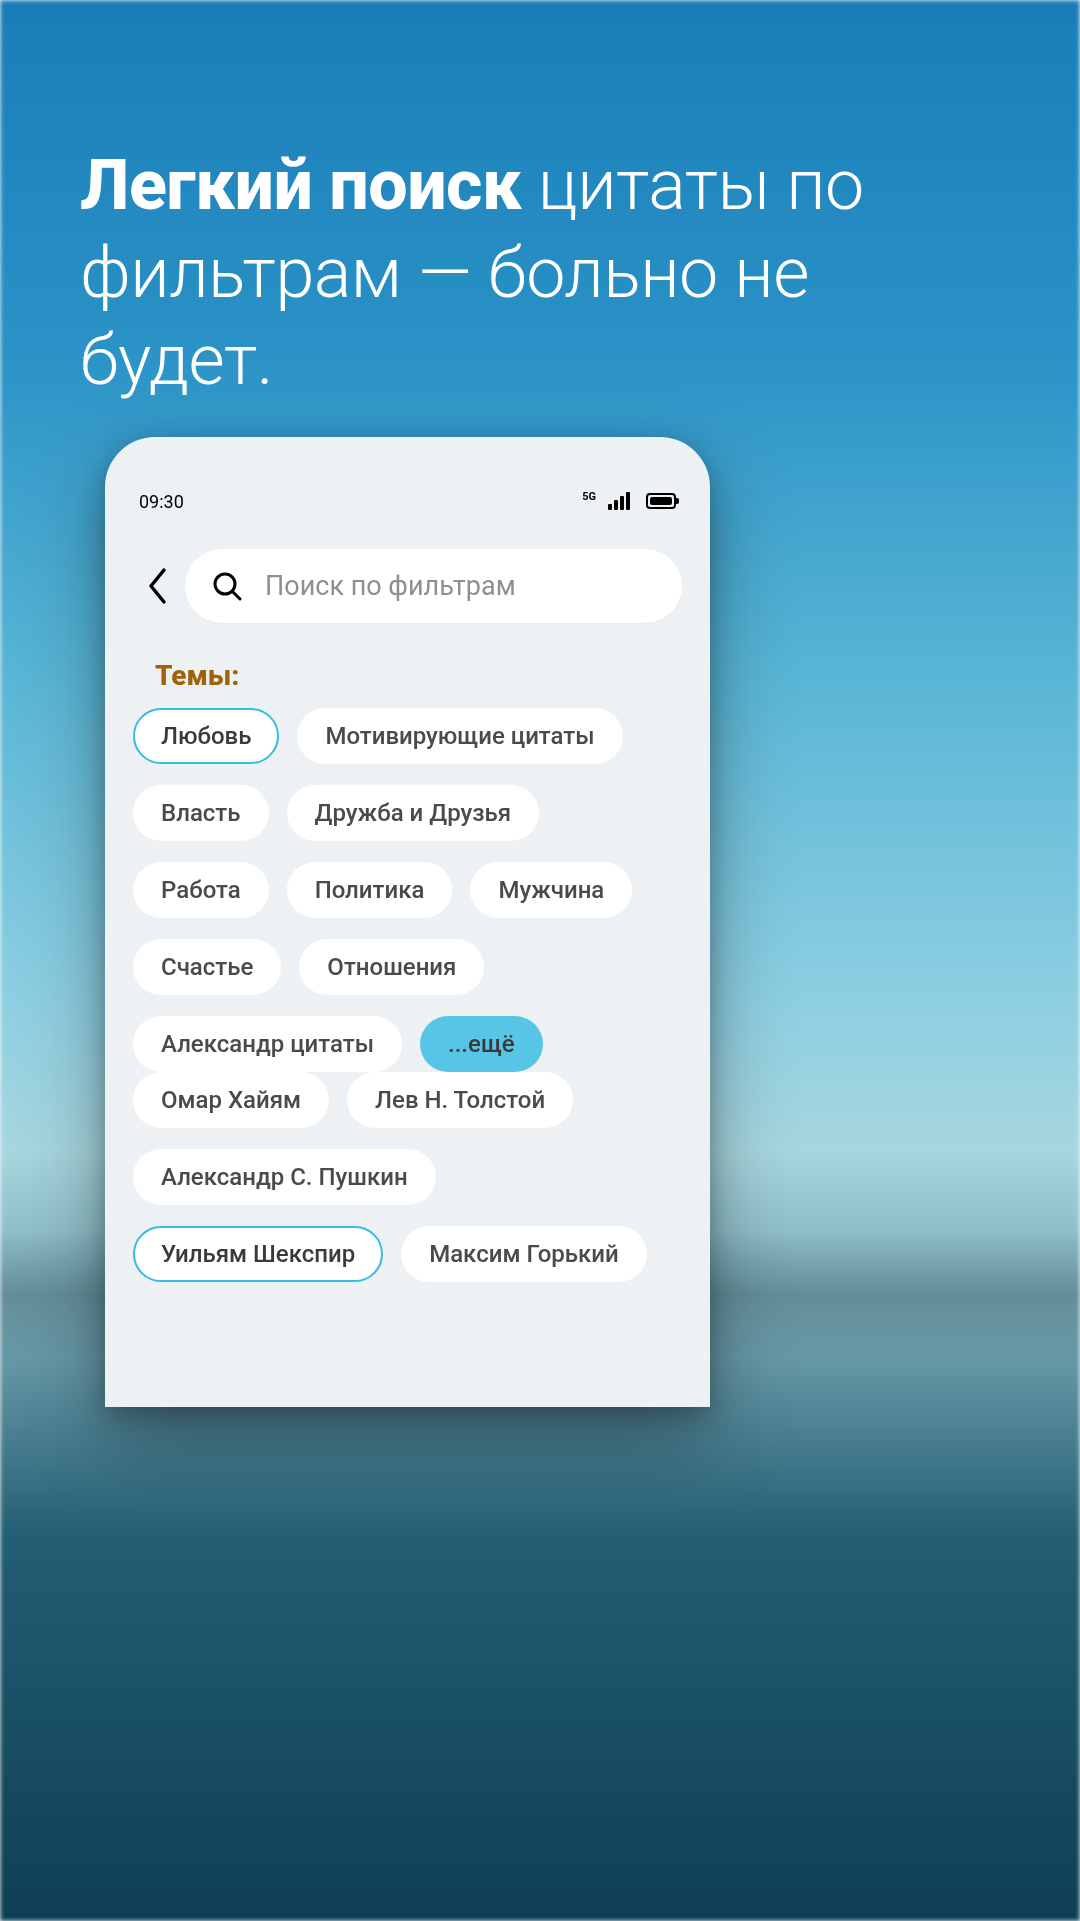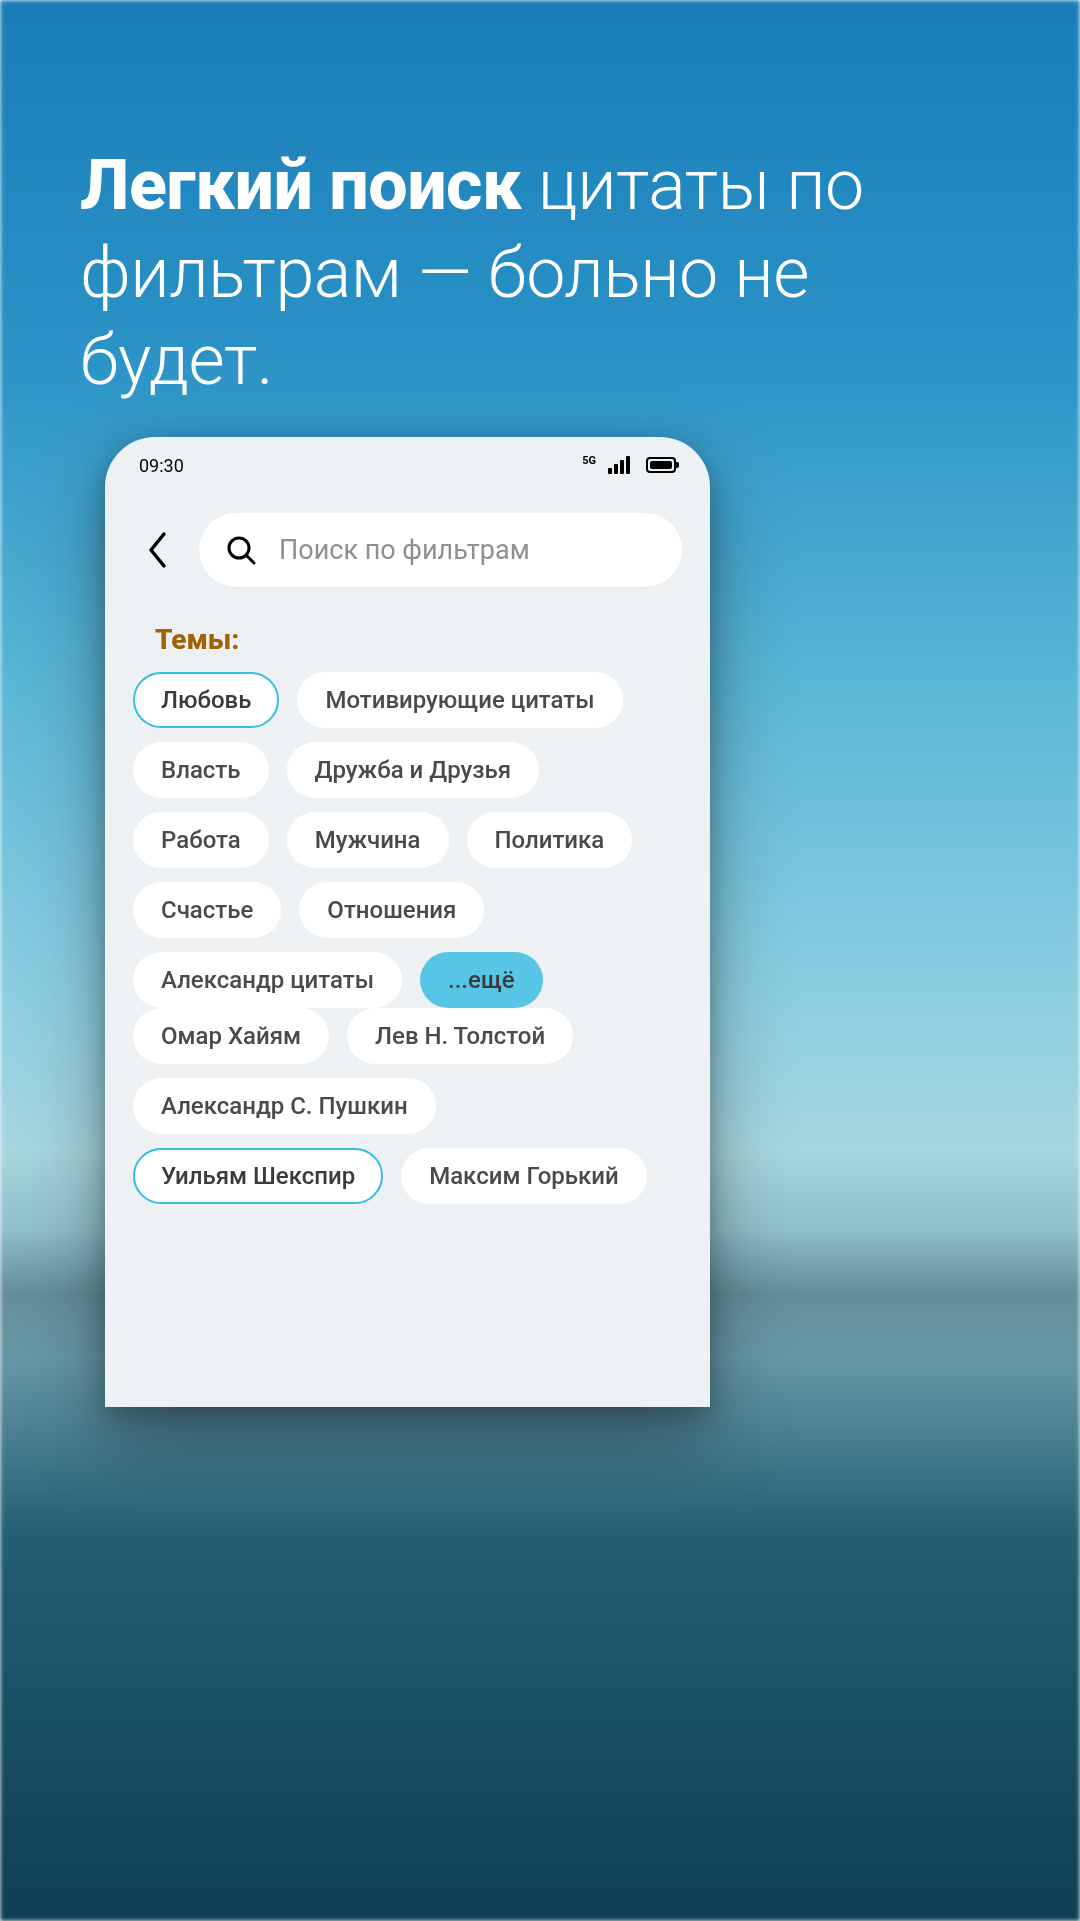--- a/index.html
+++ b/index.html
@@ -48,41 +48,42 @@
     overflow: hidden;
     padding: 0;
   }
 
   .statusbar {
     display: flex; align-items: center; justify-content: space-between;
     padding: 14px 34px 0 34px;
     height: 42px;
     font-size: 18px;
     color: #000;
+    margin-top: 36px;
   }
   .status-right { display: flex; align-items: center; gap: 16px; }
   .status-5g { font-size: 11px; font-weight: 700; margin-right: -4px; margin-bottom: 10px; }
   .signal-bars { display: flex; align-items: flex-end; gap: 2px; }
   .signal-bars span { display: block; width: 4px; background: #000; border-radius: 1px; }
   .signal-bars span:nth-child(1){height:6px}
   .signal-bars span:nth-child(2){height:10px}
   .signal-bars span:nth-child(3){height:14px}
   .signal-bars span:nth-child(4){height:18px}
   .battery {
     width: 30px; height: 16px; border: 2px solid #000; border-radius: 4px; position: relative;
   }
   .battery::after{ content:""; position:absolute; right:-5px; top:3px; width:3px; height:6px; background:#000; border-radius:0 2px 2px 0;}
   .battery .fill{ position:absolute; inset:2px; background:#000; border-radius:2px; }
 
   .app {
     padding: 34px 28px 0 28px;
   }
 
   .searchrow {
-    display: flex; align-items: center; gap: 18px;
+    display: flex; align-items: center; gap: 4px;
   }
   .back {
     width: 48px; height: 68px;
     display:flex; align-items:center; justify-content:center;
     background: transparent; border:none;
   }
   .searchbox {
     flex: 1;
     background: #ffffff;
     border-radius: 999px;
@@ -100,21 +101,21 @@
 
   .section-title {
     font-size: 28px;
     font-weight: 800;
     color: #a16207;
     margin: 36px 0 16px 22px;
   }
   .section-title.authors { margin-top: 48px; }
 
   .chips {
-    display: flex; flex-wrap: wrap; gap: 14px 18px;
+    display: flex; flex-wrap: wrap; gap: 21px 18px;
   }
   .chip {
     background: #ffffff;
     border: 2px solid transparent;
     border-radius: 999px;
     padding: 12px 26px;
     font-size: 24px;
     color: #4a4a4a;
     font-weight: 500;
     white-space: nowrap;
@@ -173,22 +174,22 @@
       </div>
     </div>
 
     <div class="section-title">Темы:</div>
     <div class="chips" id="themes-chips">
         <div class="chip selected">Любовь</div>
         <div class="chip">Мотивирующие цитаты</div>
         <div class="chip">Власть</div>
         <div class="chip">Дружба и Друзья</div>
         <div class="chip">Работа</div>
+        <div class="chip">Политика</div>
         <div class="chip">Мужчина</div>
-        <div class="chip">Политика</div>
         <div class="chip">Счастье</div>
         <div class="chip">Отношения</div>
         <div class="chip">Александр цитаты</div>
         <div class="chip more">...ещё</div>
       </div>
 
     <div class="chips" id="authors-chips">
         <div class="chip">Омар Хайям</div>
         <div class="chip">Лев Н. Толстой</div>
         <div class="chip">Александр С. Пушкин</div>

